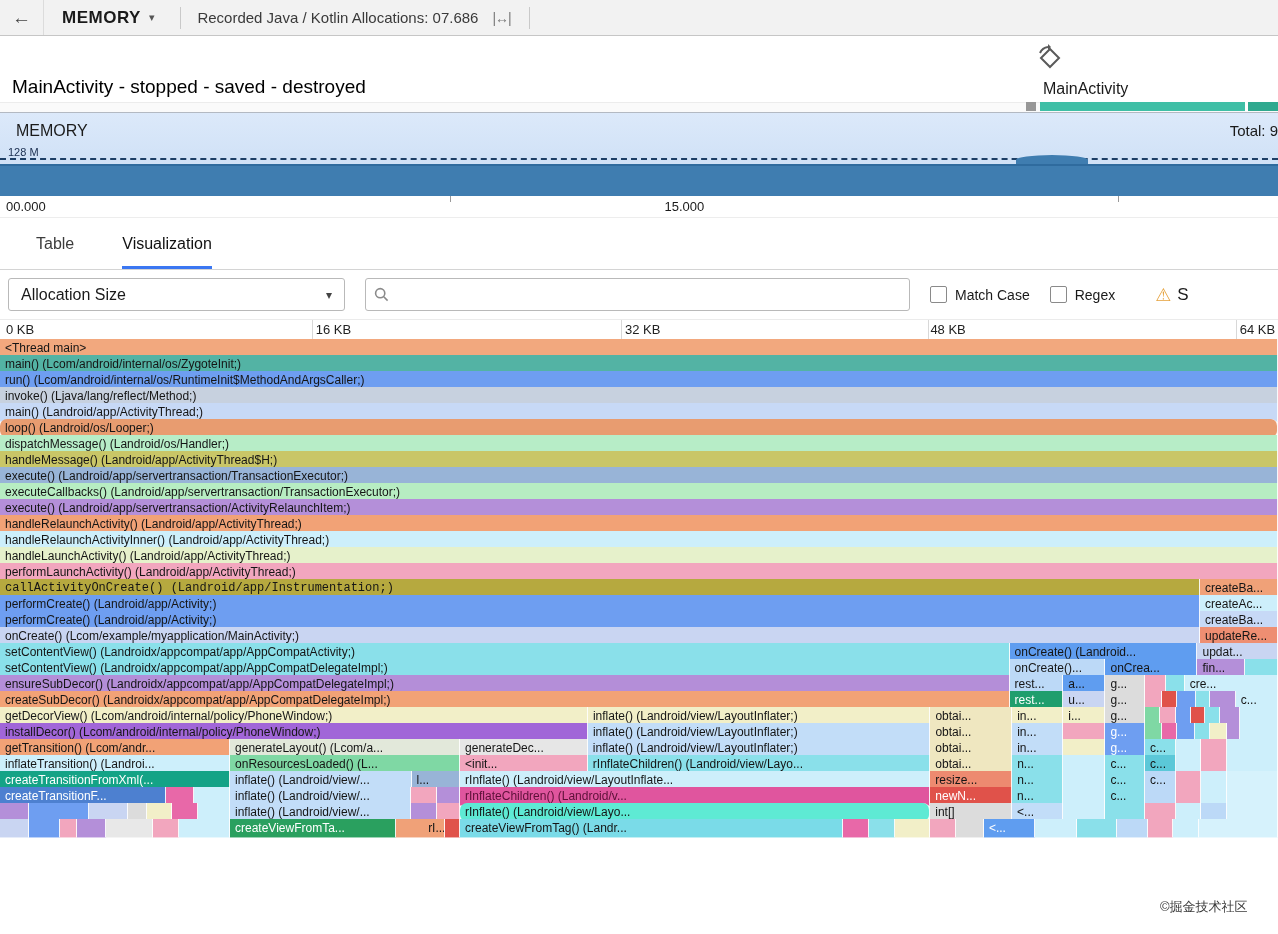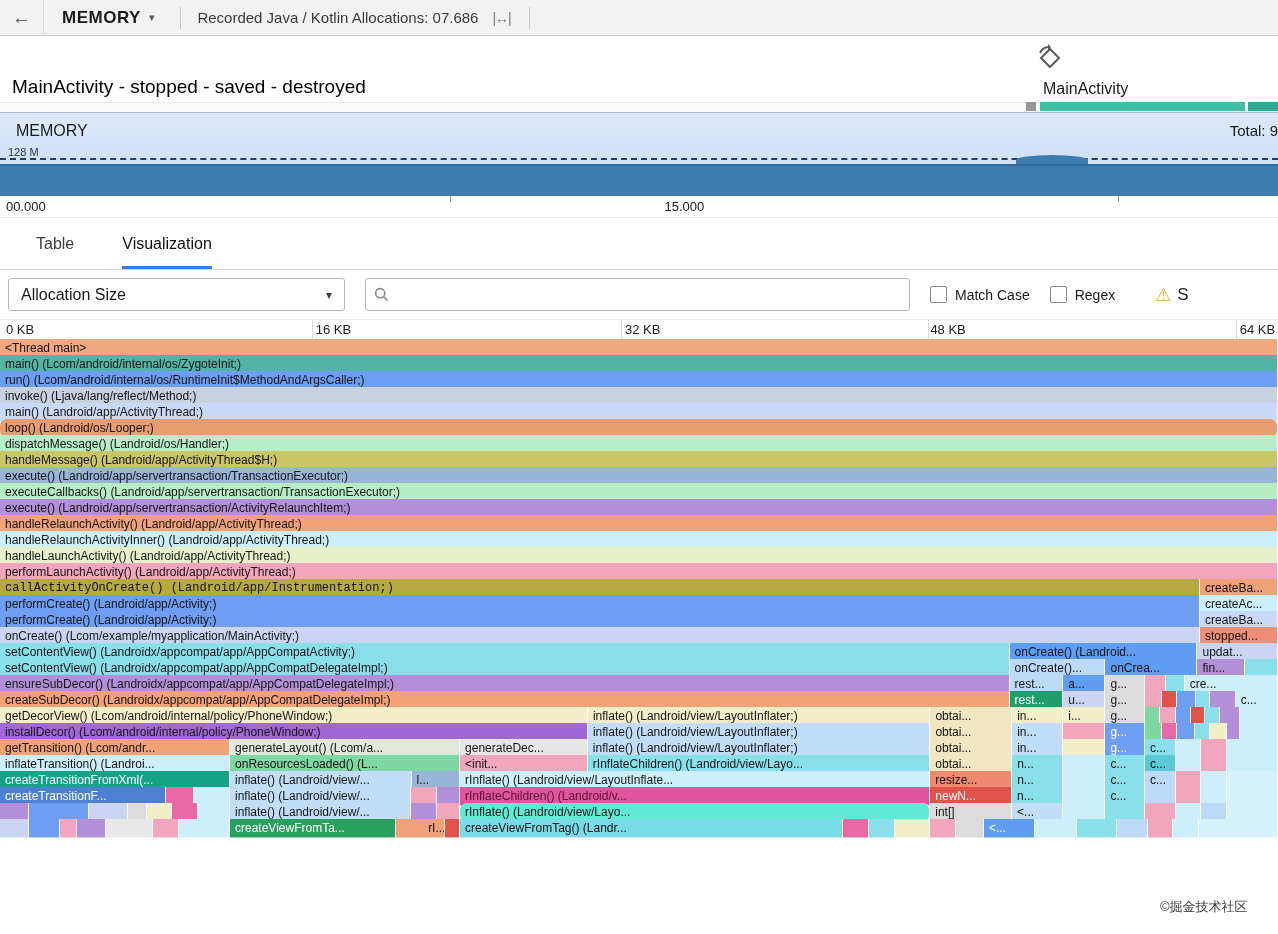--- a/index.html
+++ b/index.html
@@ -238,21 +238,21 @@
     <div class="frow">
       <div class="fseg" style="width: 93.9%; background: rgb(110, 158, 241);">performCreate() (Landroid/app/Activity;)</div>
       <div class="fseg" style="width: 6.1%; background: rgb(205, 239, 251);">createAc...</div>
     </div>
     <div class="frow">
       <div class="fseg" style="width: 93.9%; background: rgb(110, 158, 241);">performCreate() (Landroid/app/Activity;)</div>
       <div class="fseg" style="width: 6.1%; background: rgb(199, 217, 246);">createBa...</div>
     </div>
     <div class="frow">
       <div class="fseg" style="width: 93.9%; background: rgb(201, 213, 242);">onCreate() (Lcom/example/myapplication/MainActivity;)</div>
-      <div class="fseg" style="width: 6.1%; background: rgb(238, 142, 114);">stopped...</div>
+      <div class="fseg" style="width: 6.1%; background: rgb(238, 142, 114);">updateRe...</div>
     </div>
     <div class="frow">
       <div class="fseg" style="width: 79%; background: rgb(138, 224, 234);">setContentView() (Landroidx/appcompat/app/AppCompatActivity;)</div>
       <div class="fseg" style="width: 14.7%; background: rgb(95, 157, 240);">onCreate() (Landroid...</div>
       <div class="fseg" style="width: 6.3%; background: rgb(201, 213, 242);">updat...</div>
     </div>
     <div class="frow">
       <div class="fseg" style="width: 79%; background: rgb(138, 224, 234);">setContentView() (Landroidx/appcompat/app/AppCompatDelegateImpl;)</div>
       <div class="fseg" style="width: 7.5%; background: rgb(188, 217, 247);">onCreate()...</div>
       <div class="fseg" style="width: 7.2%; background: rgb(95, 157, 240);">onCrea...</div>

